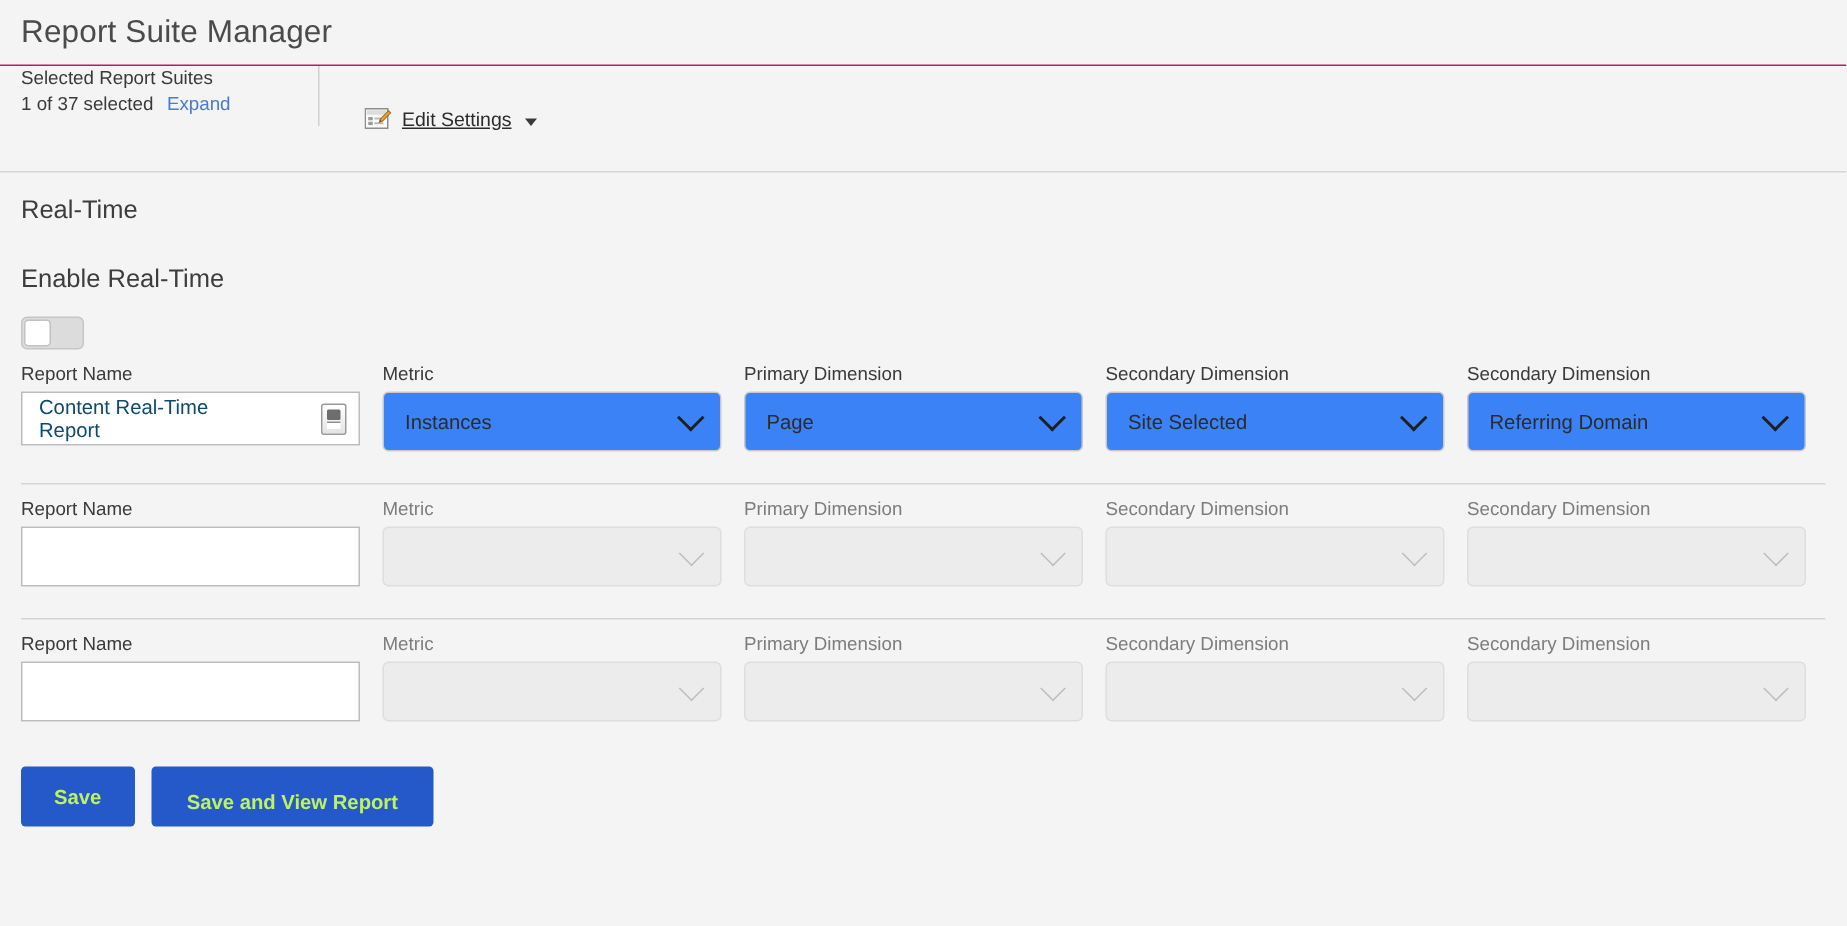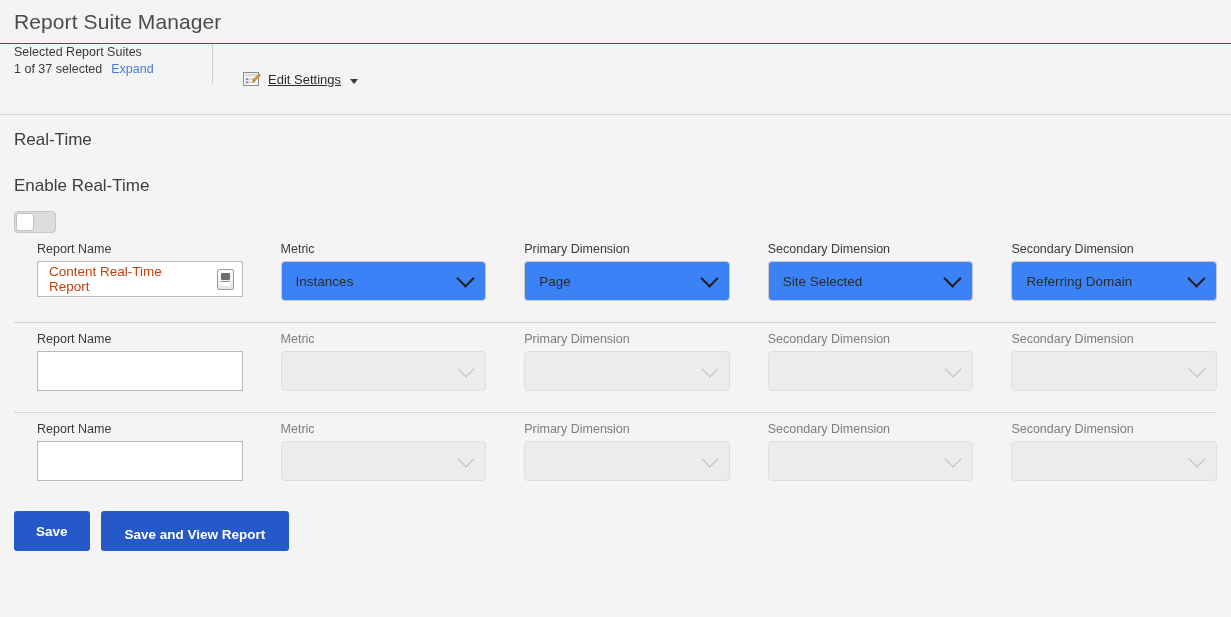--- a/index.html
+++ b/index.html
@@ -144,38 +144,38 @@
   }
 
   
   .row {
     display: flex;
     gap: 15px;
     padding-top: 9px;
     padding-bottom: 11px;
   }
   .row.divided { border-top: 1px solid #d4d4d4; margin-top: 10px; }
-  .field { width: 226px; margin-left: 23px; }
+  .field { width: 226px; }
   .field-label {
     font-size: 12.5px;
     color: #3a3a3a;
     margin-bottom: 5px;
   }
   .field-label.dim { color: #7d7d7d; }
 
   .text-input {
     height: 36px;
     background: #ffffff;
     border: 1px solid #bcbcbc;
     box-sizing: border-box;
     display: flex;
     align-items: center;
     padding: 0 8px 0 11px;
     font-size: 13.5px;
-    color: #c2410c;
+    color: #0c4a6e;
     justify-content: space-between;
     gap: 32px;
   }
   .text-input.tall { height: 40px; }
   .stepper-icon {
     width: 15px;
     height: 19px;
     border: 1px solid #9a9a9a;
     background: linear-gradient(#ffffff, #e4e4e4);
     border-radius: 2px;
@@ -234,21 +234,21 @@
   }
 
   
   .buttons {
     display: flex;
     gap: 11px;
     margin-top: 19px;
   }
   .btn {
     background: #2558c8;
-    color: #ffffff;
+    color: #bef264;
     font-size: 13.5px;
     font-weight: bold;
     border: none;
     border-radius: 3px;
     height: 40px;
     padding: 0 22px;
     cursor: pointer;
     font-family: "Liberation Sans", sans-serif;
   }
   .btn.wide { padding: 16px 24px; }

